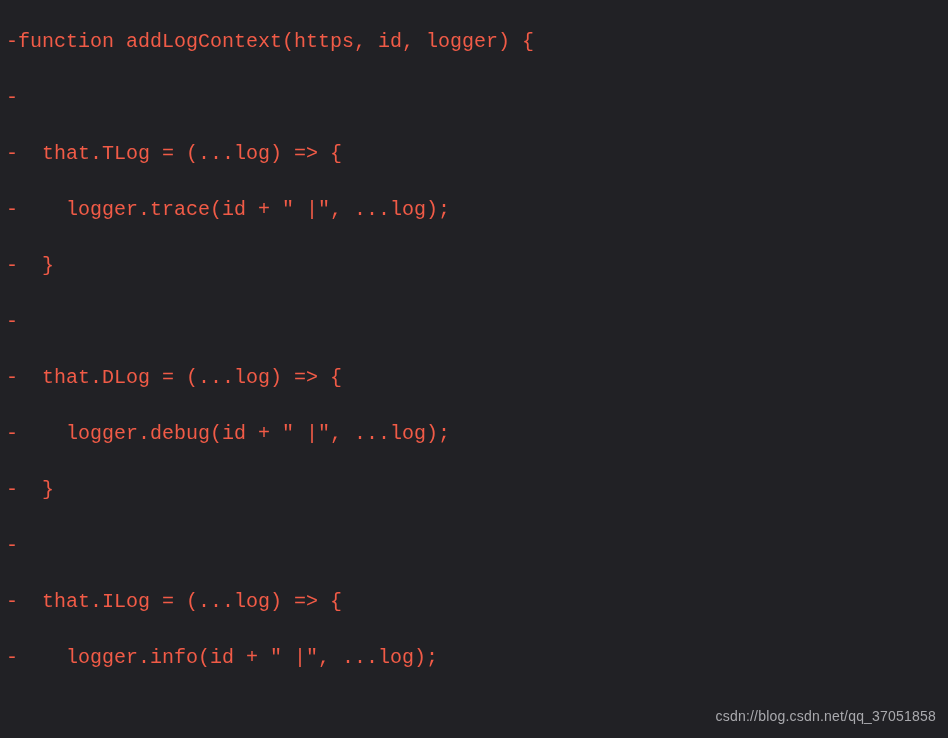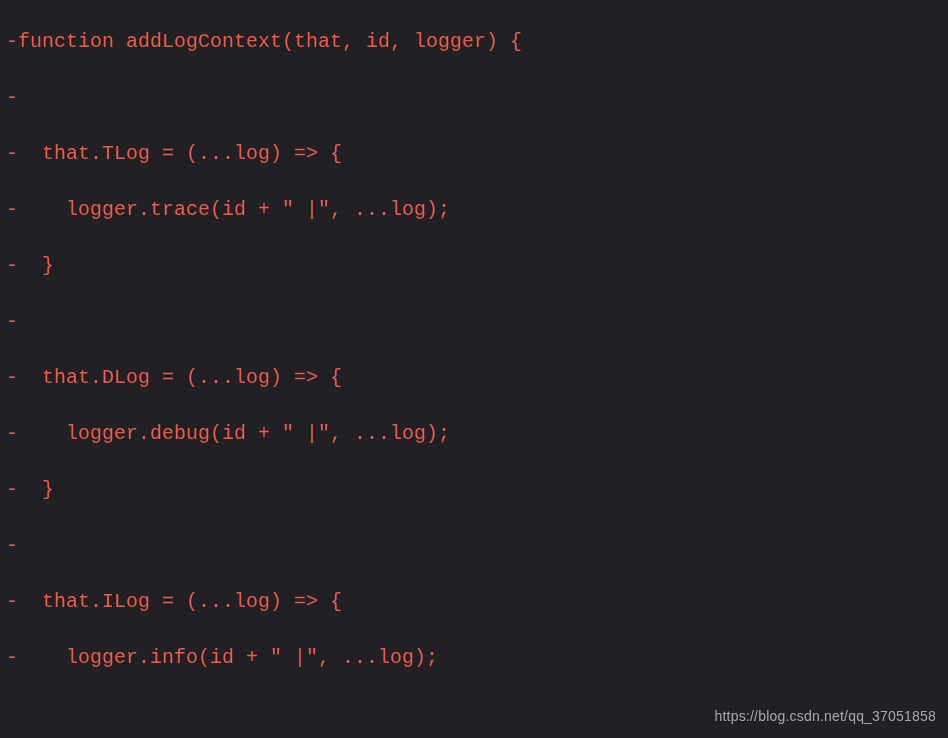--- a/index.html
+++ b/index.html
@@ -31,21 +31,21 @@
     font-family: -apple-system, BlinkMacSystemFont, "Segoe UI", Arial, sans-serif;
     font-size: 14px;
     color: #a9a9ad;
     letter-spacing: 0.2px;
   }
 </style>
 </head>
 <body>
 
 <div class="diff-container">
-<div class="removed">-function addLogContext(that, id, logger) {</div>
+<div class="removed">-function addLogContext(https, id, logger) {</div>
 <div class="removed">-</div>
 <div class="removed">-  that.TLog = (...log) =&gt; {</div>
 <div class="removed">-    logger.trace(id + " |", ...log);</div>
 <div class="removed">-  }</div>
 <div class="removed">-</div>
 <div class="removed">-  that.DLog = (...log) =&gt; {</div>
 <div class="removed">-    logger.debug(id + " |", ...log);</div>
 <div class="removed">-  }</div>
 <div class="removed">-</div>
 <div class="removed">-  that.ILog = (...log) =&gt; {</div>
@@ -58,13 +58,13 @@
 
 
 
 
 
 
 
 
 </div>
 
-<div class="watermark">https://blog.csdn.net/qq_37051858</div>
+<div class="watermark">csdn://blog.csdn.net/qq_37051858</div>
 
 </body></html>

